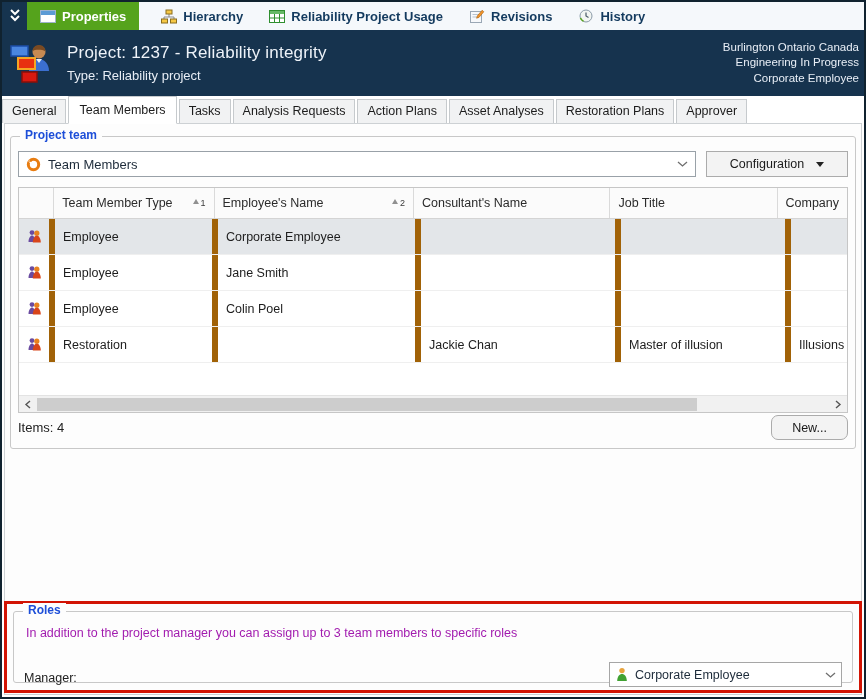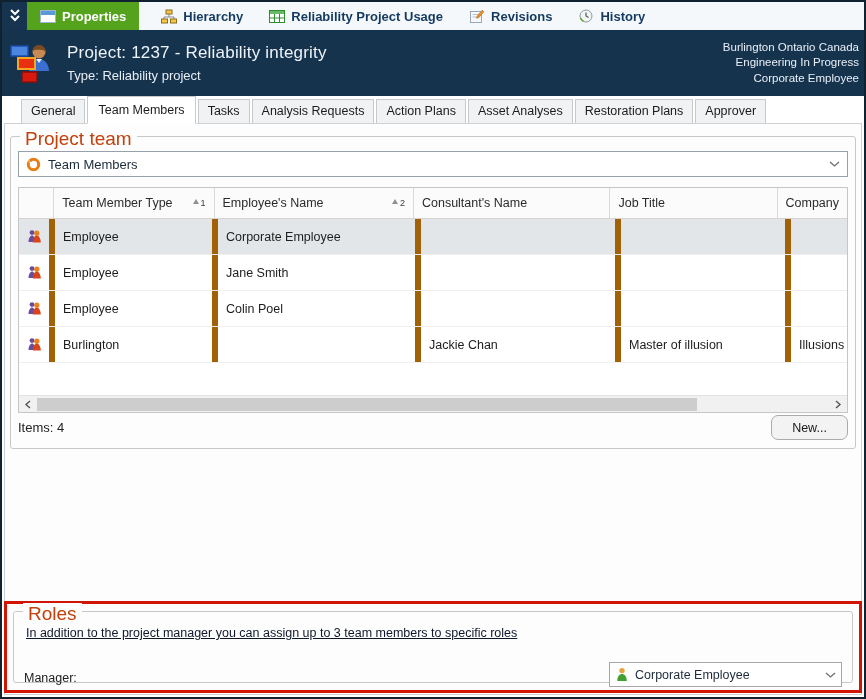--- a/index.html
+++ b/index.html
@@ -16,29 +16,29 @@
 
   
   .band { height:66px; background:#16334e; display:flex; align-items:center; color:#eef3f9; }
   .band-icon { margin:0 12px 0 7px; }
   .band-titles { display:flex; flex-direction:column; gap:5px; }
   .band-title { font-size:17px; letter-spacing:.2px; }
   .band-sub { font-size:13px; color:#e7edf5; }
   .band-meta { margin-left:auto; text-align:right; font-size:11.5px; line-height:15.5px; color:#e9eff7; padding-right:5px; }
 
   
-  .tabstrip { display:flex; align-items:flex-end; height:27px; padding-left:19px; background:#fff; position:relative; z-index:2; }
+  .tabstrip { display:flex; align-items:flex-end; height:27px; padding-left:0; background:#fff; position:relative; z-index:2; }
   .tab { font-size:12.5px; color:#1c1c1c; background:#f1f2f3; border:1px solid #c6cacd; border-bottom:none; padding:4px 9px 5px; margin-right:2px; cursor:pointer; }
   .tab.active { background:#fff; padding:6px 10px 6px; position:relative; margin-bottom:-1px; border-bottom:1px solid #fff; }
 
   
   .tab-page { position:absolute; top:121px; left:2px; right:2px; bottom:2px; border:1px solid #cdd1d4; background:#fdfdfd; }
 
   .groupbox { position:relative; border:1px solid #c8c8c8; border-radius:3px; background:#fdfdfd; }
-  .legend { position:absolute; top:-9px; left:9px; background:#fdfdfd; padding:0 5px; font-size:19px; font-weight:normal; color:#c2410c; }
+  .legend { position:absolute; top:-9px; left:9px; background:#fdfdfd; padding:0 5px; font-size:12px; font-weight:bold; color:#1d4ed8; }
 
   .pt-group { margin:12px 5px 0; padding:14px 7px 8px; }
 
   .selector-row { display:flex; gap:10px; }
   .combo { height:26px; border:1px solid #99a1a8; background:#fff; display:flex; align-items:center; gap:7px; padding:0 7px; font-size:13px; color:#1d2b3a; cursor:pointer; }
   .combo .chev { margin-left:auto; }
   .combo-main { flex:1; }
   .btn { background:#f3f3f3; border:1px solid #ababab; display:flex; align-items:center; justify-content:center; font-size:12.5px; color:#1a1a1a; cursor:pointer; }
   .btn-config { width:142px; height:26px; gap:12px; }
   .tri-down { width:0; height:0; border-left:4px solid transparent; border-right:4px solid transparent; border-top:5px solid #222; }
@@ -66,21 +66,21 @@
   .hs-thumb { height:13px; width:660px; background:#cdcdcd; margin-left:1px; cursor:grab; }
   .hs-right { margin-left:auto; }
 
   .items-row { display:flex; justify-content:space-between; align-items:center; margin-top:2px; }
   .items-label { font-size:13px; color:#222; }
   .btn-new { width:77px; height:25px; border-radius:7px; }
 
   
   .red-box { position:absolute; left:-1px; right:-1px; top:477px; bottom:1px; border:3px solid #d21404; background:#fdfdfd; }
   .roles-group { margin:7px 6px; padding:13px 10px 8px; height:calc(100% - 14px); }
-  .roles-desc { font-size:12.5px; color:#0f172a; margin:1px 0 22px 2px;text-decoration:underline; }
+  .roles-desc { font-size:12.5px; color:#a21caf; margin:1px 0 22px 2px; }
   .roles-grid { display:grid; grid-template-columns:135px 291px 11px 100px 1fr; row-gap:7px; align-items:center; font-size:12.5px; color:#222;gap:12px; }
   .r-lbl { grid-column:1; }
   .combo-sm { height:25px; font-size:12.5px; padding:0 5px; gap:6px; border-color:#a6a6a6; }
   .sel-combo { grid-column:5; }
   .mgr-combo { margin-bottom:6px; }
 
   svg { display:block; }
 </style>
 </head>
 <body>
@@ -195,20 +195,24 @@
                 <path d="M2.2 4.5l3-2.5.5 3z" fill="#e87d12"></path>
               </svg>
           </span>
           <span>Team Members</span>
           <span class="chev">
             <svg width="11" height="6" viewBox="0 0 11 6">
                 <path d="M1 1l4.5 4L10 1" fill="none" stroke="#6e6e6e" stroke-width="1.3"></path>
               </svg>
           </span>
         </div>
+        <div class="btn btn-config">
+          <span>Configuration</span>
+          <span class="tri-down"></span>
+        </div>
       </div>
 
       <div class="grid">
         <div class="g-head">
           <div class="g-th c-icon"></div>
           <div class="g-th c-type">
             <span>Team Member Type</span>
             <span class="sort">
                 <span class="sort-tri"></span>
                 <span class="sort-n">1</span>
@@ -290,21 +294,21 @@
           <div class="g-td c-icon">
             <span>
                 <svg width="15" height="15" viewBox="0 0 15 15">
                   <circle cx="5" cy="3.6" r="2.4" fill="#6a4ba0"></circle>
                   <path d="M1.5 13c0-4 2-6.5 3.5-6.5S8.5 9 8.5 13z" fill="#6a4ba0"></path>
                   <circle cx="9.8" cy="4.2" r="2.6" fill="#e8821e"></circle>
                   <path d="M5.8 13.5c0-4.2 2.2-7 4-7s4 2.8 4 7z" fill="#d8451a"></path>
                 </svg>
               </span>
           </div>
-          <div class="g-td c-type">Burlington</div>
+          <div class="g-td c-type">Restoration</div>
           <div class="g-td c-emp"></div>
           <div class="g-td c-cons">Jackie Chan</div>
           <div class="g-td c-job">Master of illusion</div>
           <div class="g-td c-comp">Illusions Inc</div>
         </div>
 
         <div class="g-fill"></div>
 
         <div class="hscroll">
           <div class="hs-btn">

